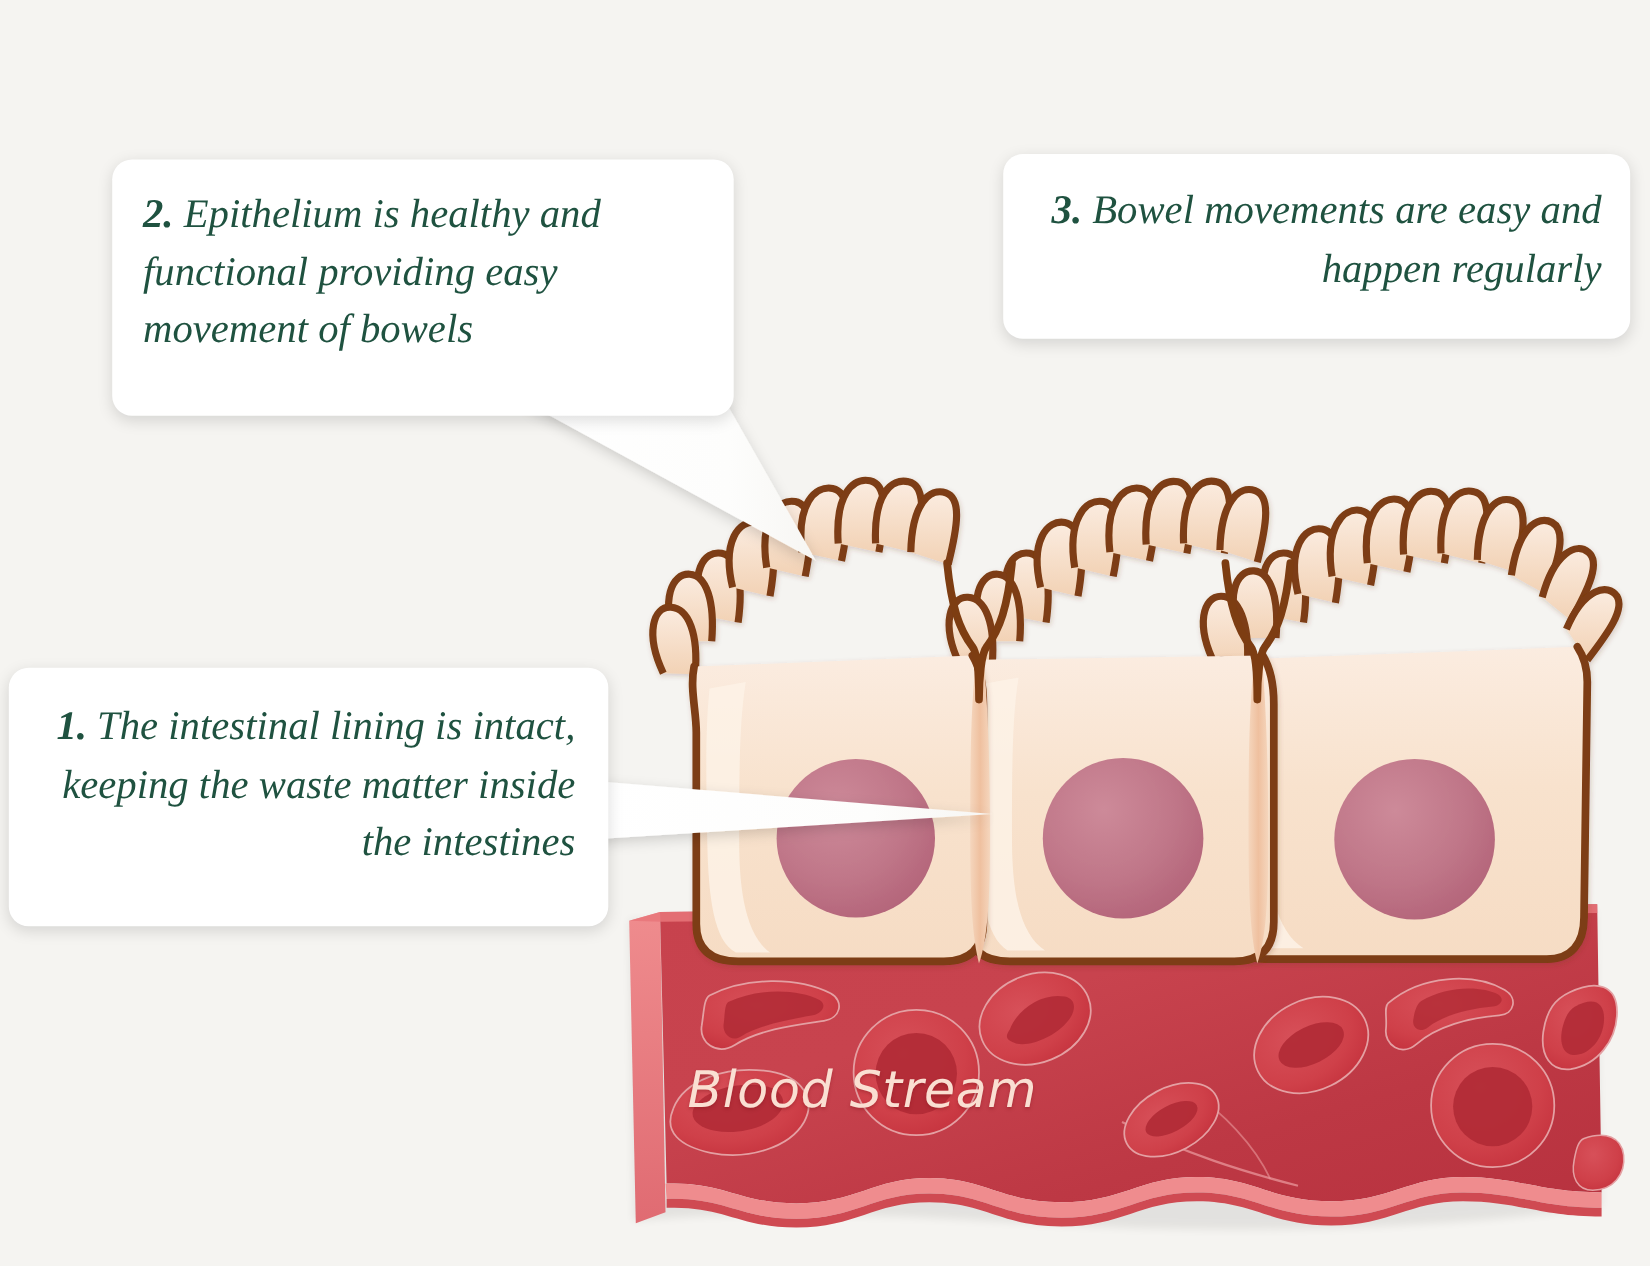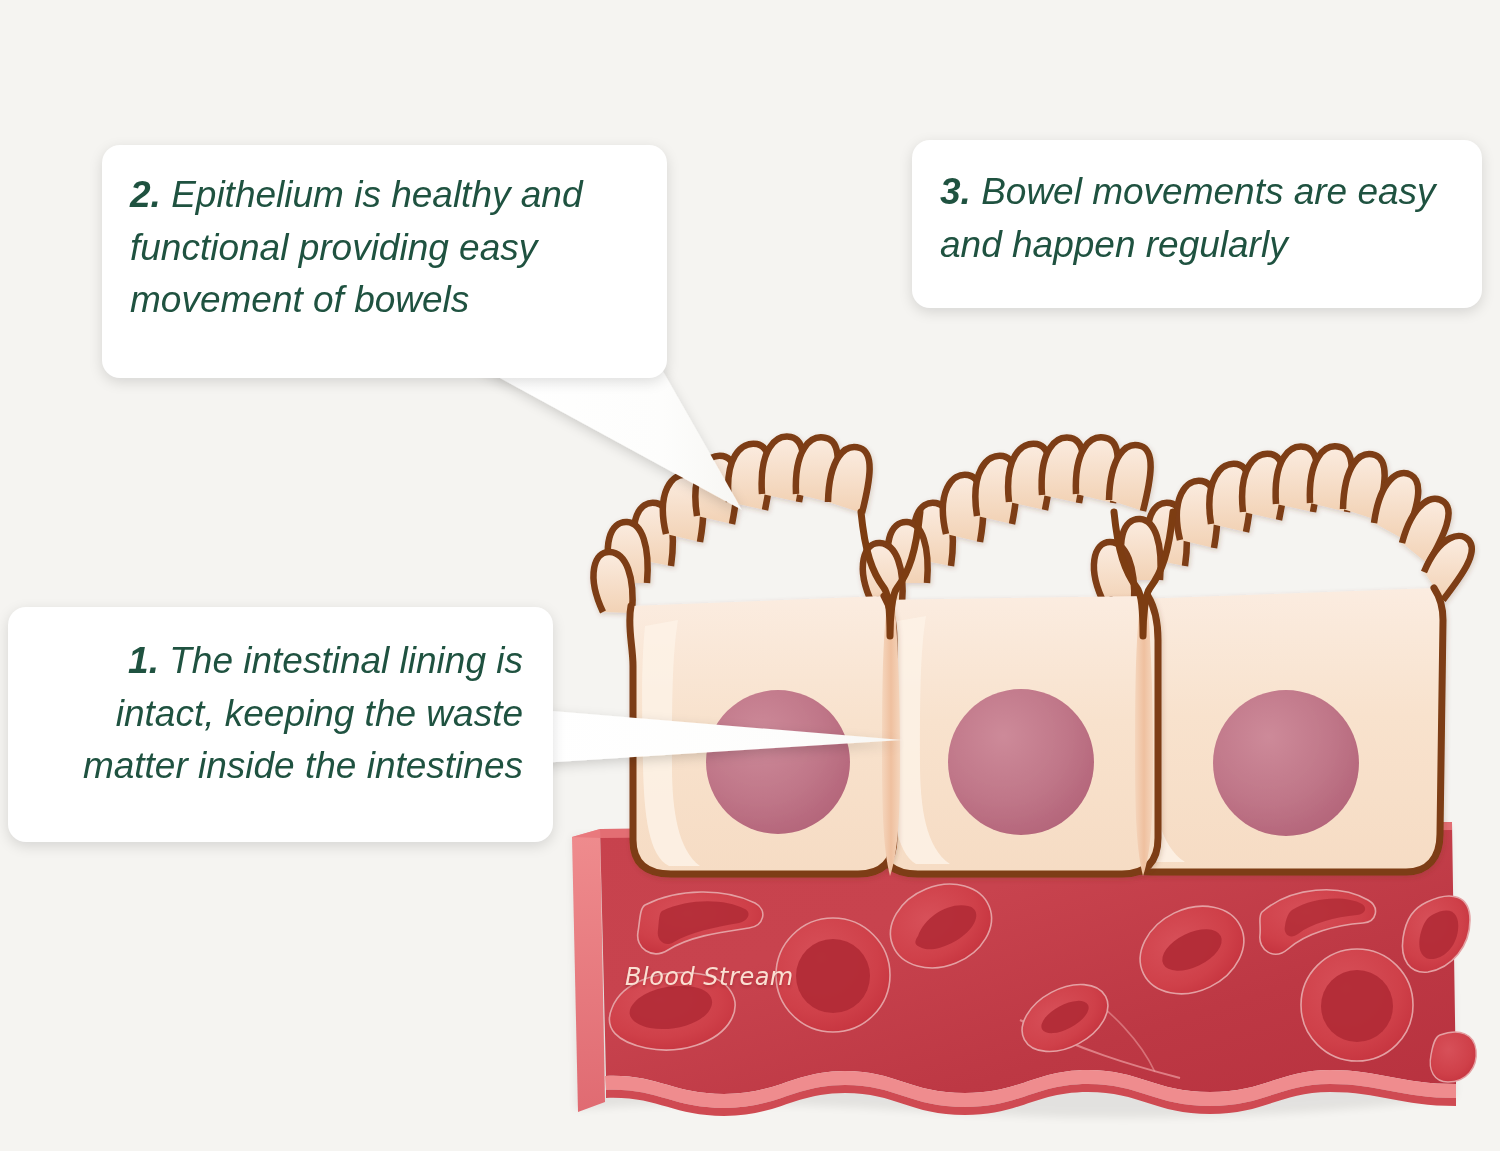--- a/index.html
+++ b/index.html
@@ -27,21 +27,21 @@
     width: 1500px;
     height: 1151px;
   }
   .callout {
     position: absolute;
     background: #ffffff;
     border-radius: 18px;
     box-shadow: 0 4px 14px rgba(0,0,0,0.13);
     box-sizing: border-box;
     color: #1f5240;
-    font-family: Liberation Sans, sans-serif;
+    font-family: Liberation Serif, serif;
     font-style: italic;
     z-index: 12;
   }
   .callout .ctext {
     display: block;
     font-style: italic;
   }
   .callout .num {
     font-weight: bold;
     font-style: italic;
@@ -66,28 +66,29 @@
     line-height: 1.42;
   }
   #callout-3 {
     left: 912px;
     top: 140px;
     width: 570px;
     height: 168px;
     padding: 26px 26px 0 28px;
     font-size: 37px;
     line-height: 1.42;
+    text-align: right;
   }
   .bloodlabel {
     position: absolute;
     left: 625px;
     top: 963px;
     font-family: "DejaVu Sans", sans-serif;
     font-style: italic;
-    font-size: 24px;
+    font-size: 46px;
     color: #fadfd2;
     letter-spacing: 0.5px;
     z-index: 9;
     text-shadow: 0 2px 3px rgba(120,20,25,0.35);
     white-space: nowrap;
   }
 </style>
 </head>
 <body>
 

